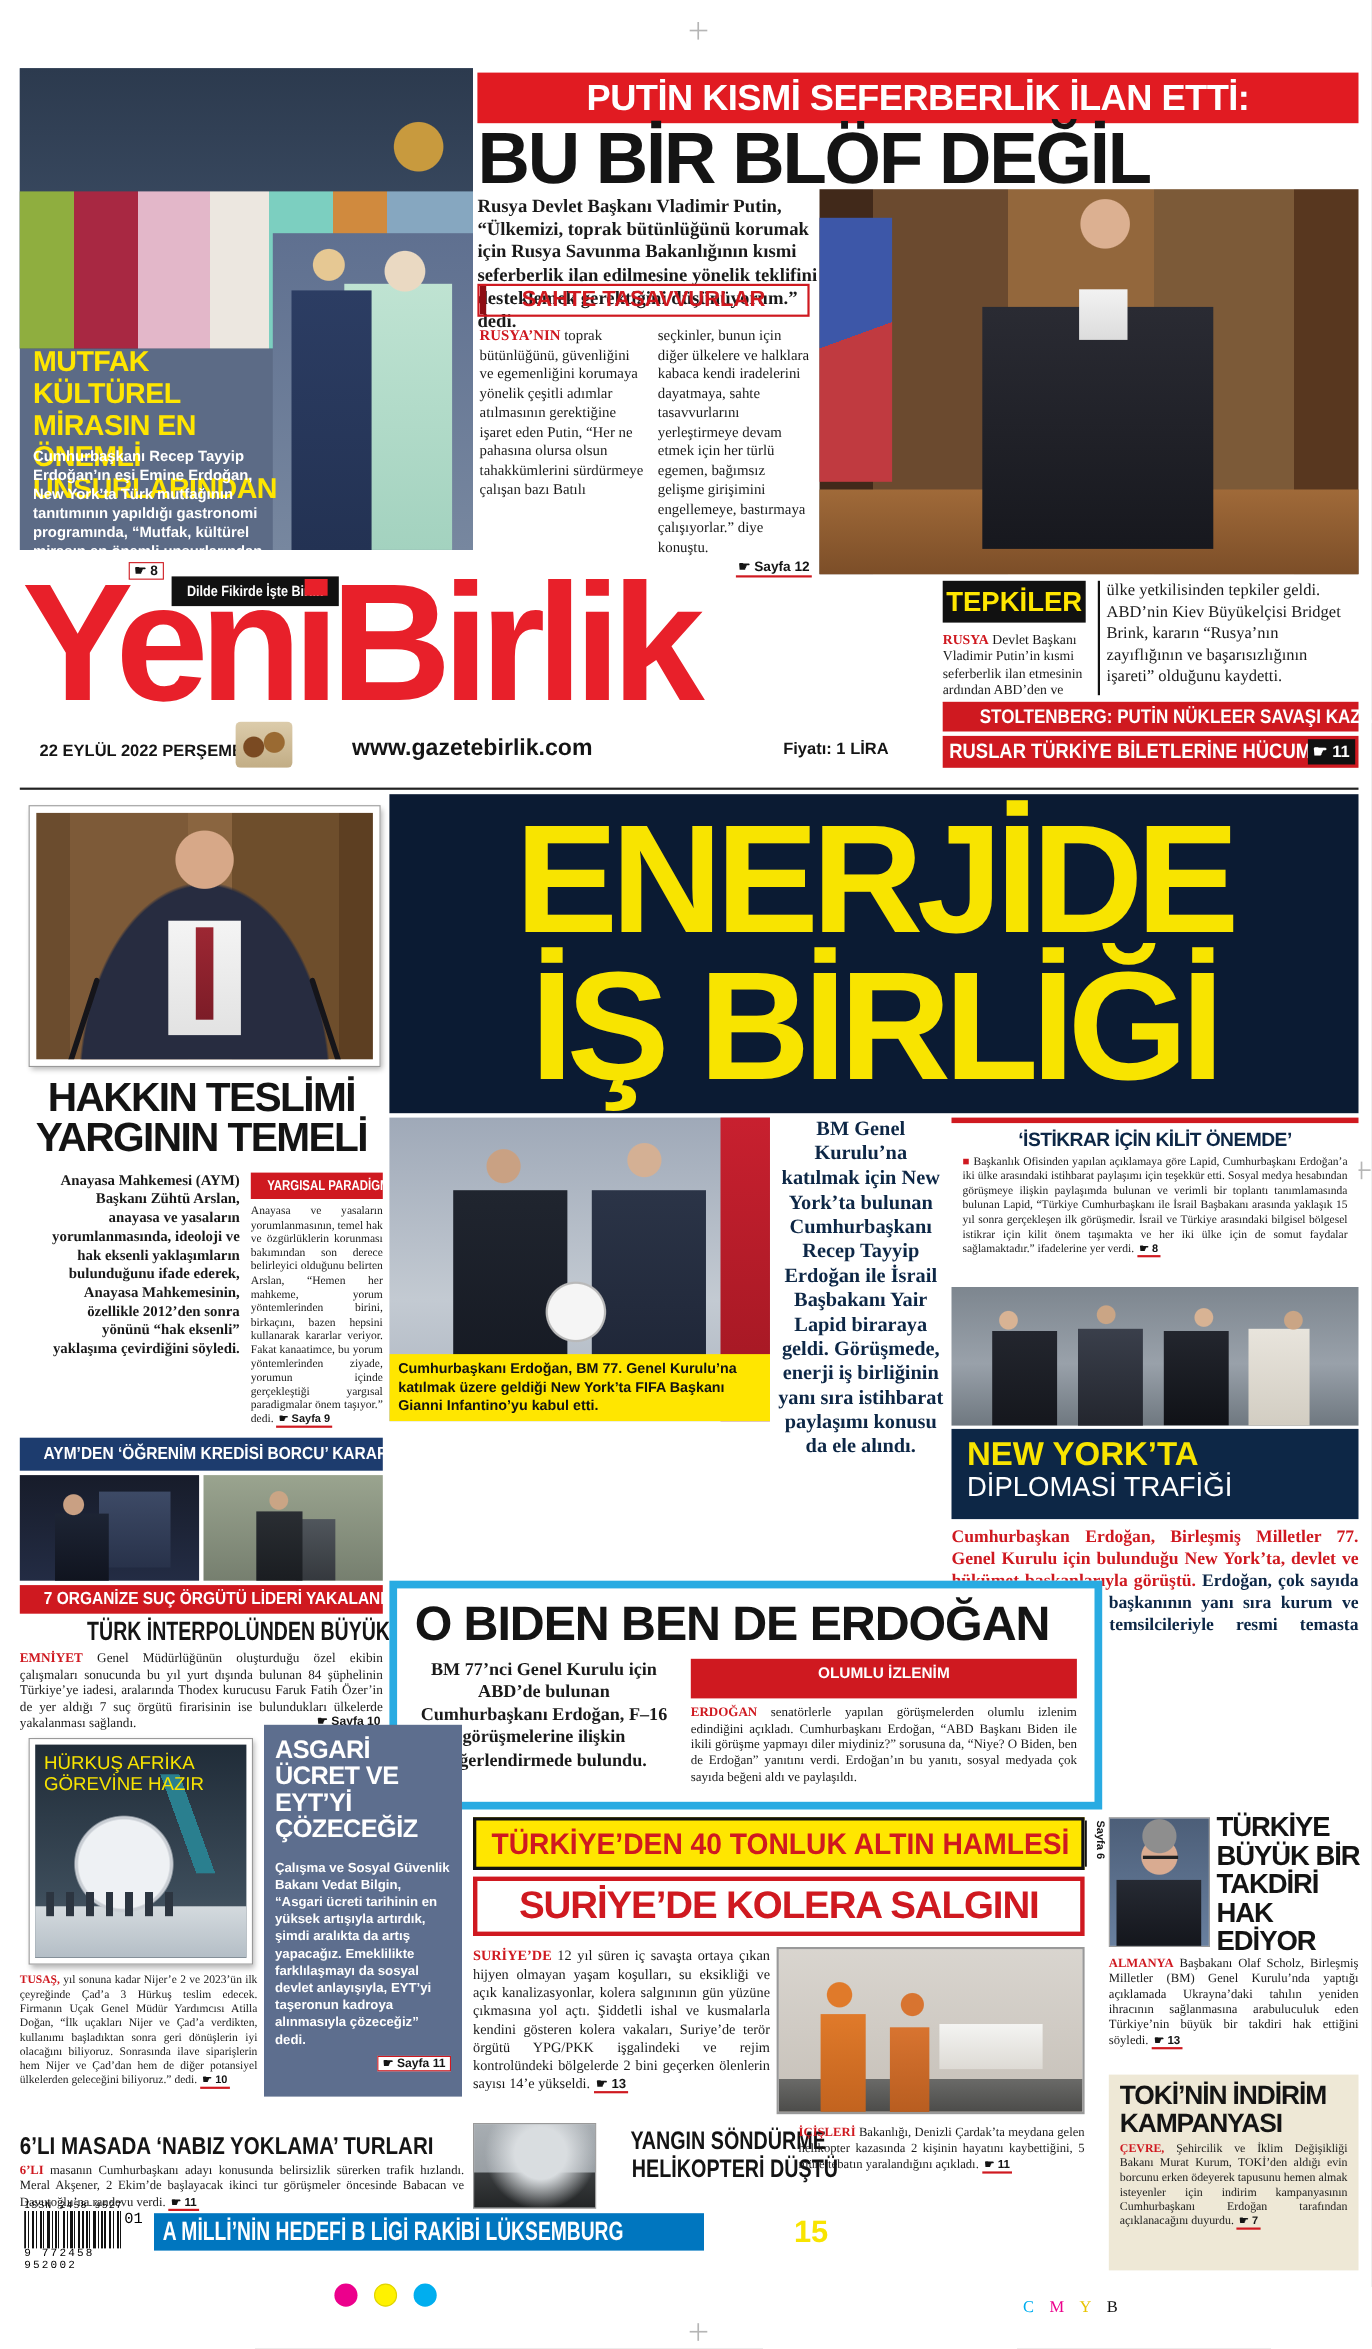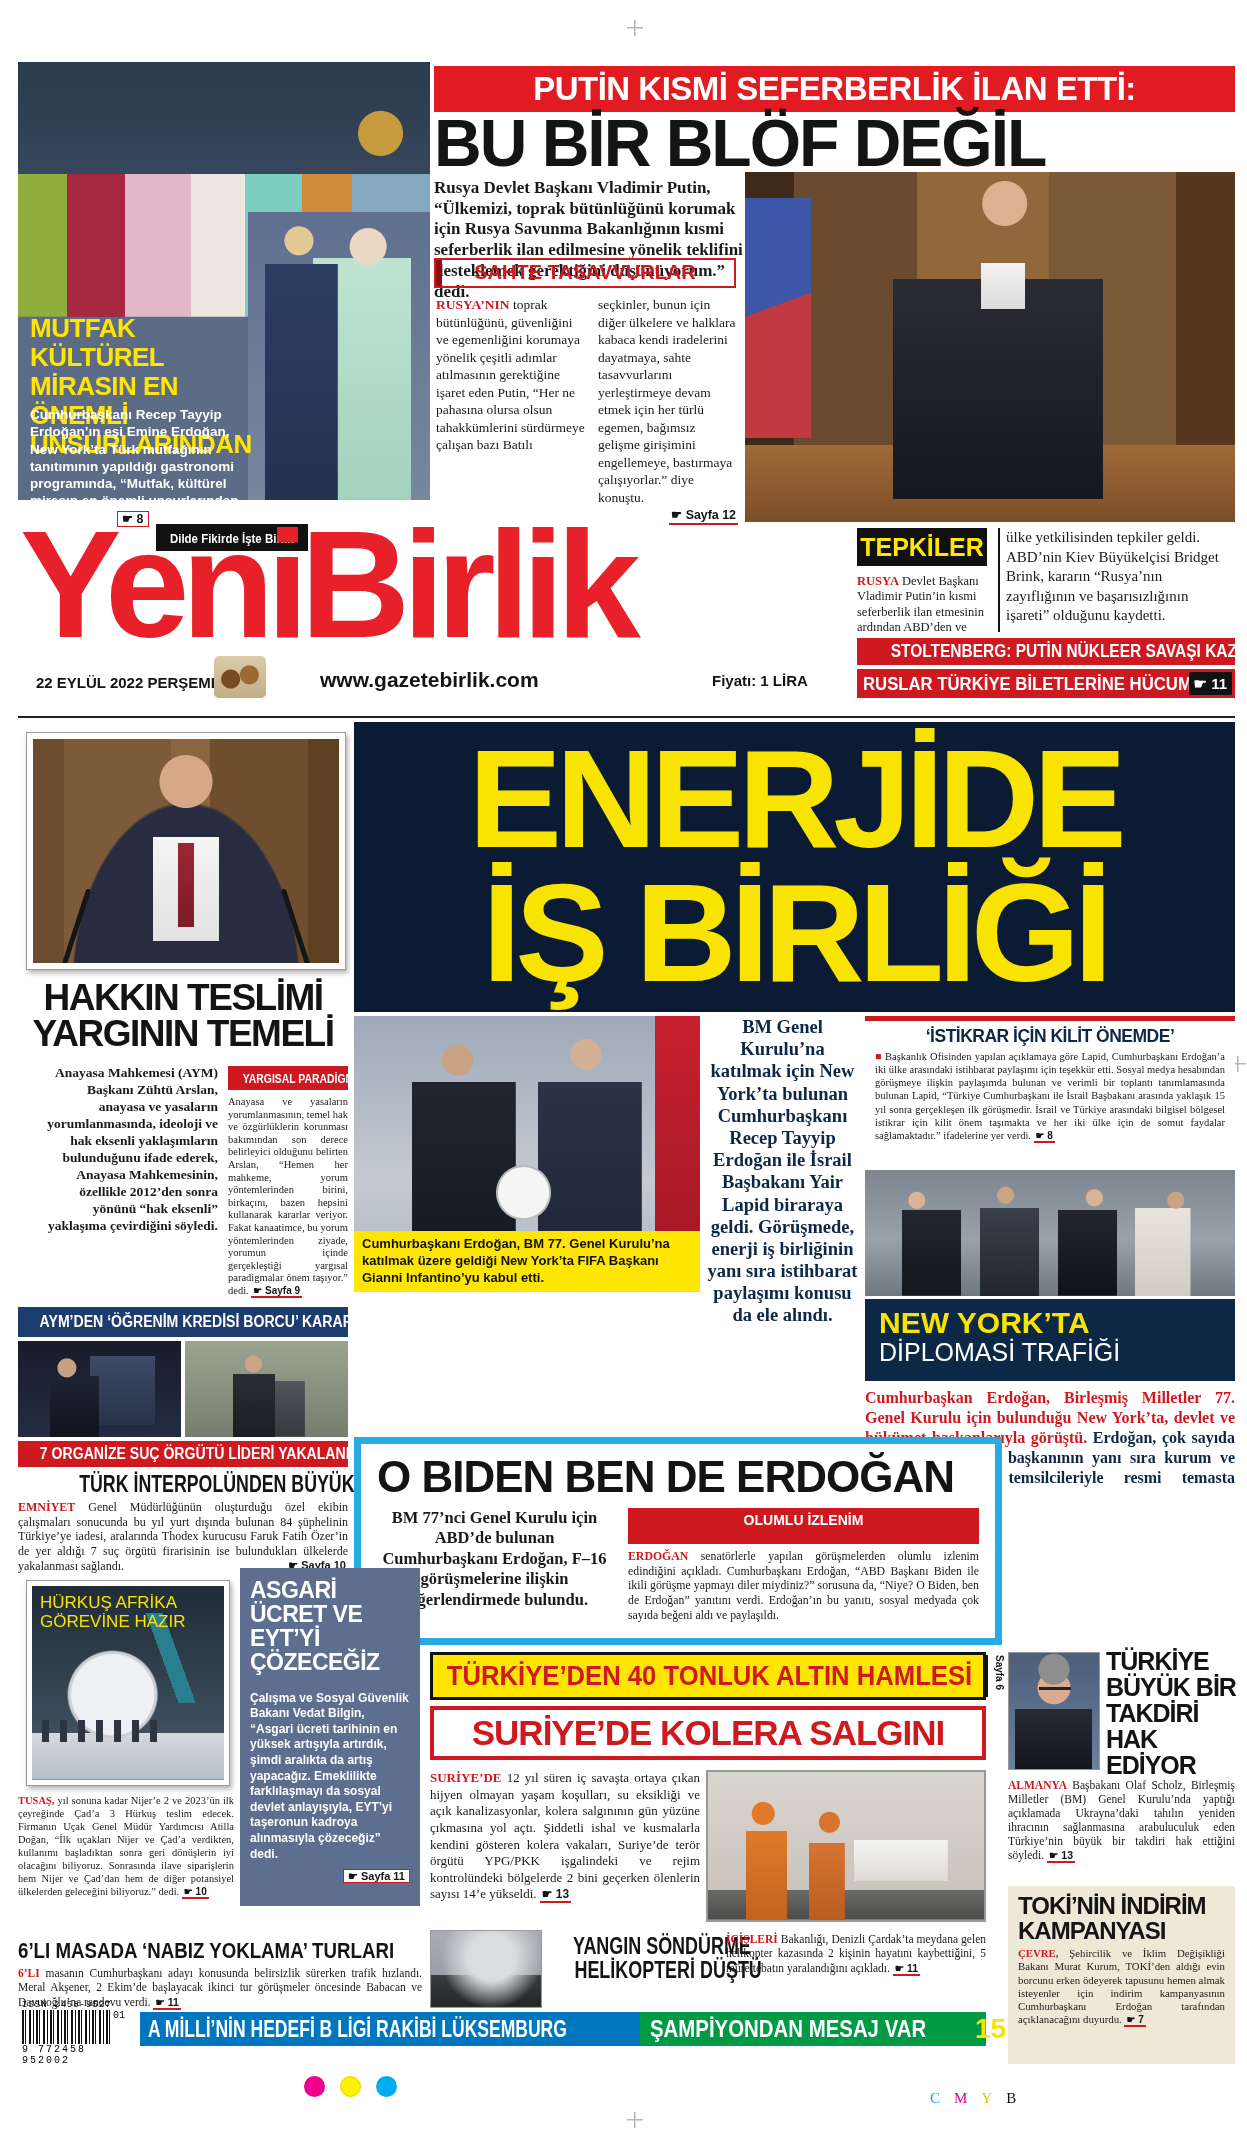--- a/index.html
+++ b/index.html
@@ -312,30 +312,26 @@
     <div class="serif jst" style="font-size:10.8px;line-height:1.22;margin-top:4px">
       <span class="red b">ÇEVRE,</span><span> Şehircilik ve İklim Değişikliği Bakanı Murat Kurum, TOKİ’den aldığı evin borcunu erken ödeyerek tapusunu hemen almak isteyenler için indirim kampanyasının Cumhurbaşkanı Erdoğan tarafından açıklanacağını duyurdu.</span>
       <span class="pref" style="font-size:10px">☛ 7</span>
     </div>
   </div>
 
   <div class="abs" style="left:140px;top:2012px;width:500px;height:34px;background:#0076bf;display:flex;align-items:center;justify-content:space-between;padding:0 8px">
     <span class="hl nw" style="color:#fff;font-size:24px;font-weight:800;display:inline-block;transform:scaleX(.73);transform-origin:0 50%">A MİLLİ’NİN HEDEFİ B LİGİ RAKİBİ LÜKSEMBURG</span>
     <span class="hl nw" style="color:#f8e400;font-size:28px;font-weight:800">15</span>
   </div>
-  <div class="abs" style="left:640px;top:2012px;width:346px;height:34px;background:#009a44;display:flex;align-items:center;justify-content:space-between;padding:0 10px">
-    <span class="hl nw" style="color:#fff;font-size:24px;font-weight:800;display:inline-block;transform:scaleX(.85);transform-origin:0 50%">ŞAMPİYONDAN MESAJ VAR</span>
-    <span class="hl nw" style="color:#f8e400;font-size:28px;font-weight:800">15</span>
-  </div>
 
   <div class="abs" style="left:22px;top:2000px;width:112px;height:70px">
     <div style="font-family:'Liberation Mono',monospace;font-size:9px;letter-spacing:1px">ISSN 2458-9527</div>
     <div style="display:flex;align-items:flex-start;gap:3px">
       <div class="barcode" style="width:88px;height:34px"></div>
-      <span style="font-family:'Liberation Mono',monospace;font-size:10px">01</span>
+      <span style="font-family:'Liberation Mono',monospace;font-size:14px">01</span>
     </div>
     <div style="font-family:'Liberation Mono',monospace;font-size:10px;letter-spacing:2px">9 772458 952002</div>
   </div>
 
   <div class="dot" style="left:304px;top:2076px;background:#ec008c"></div>
   <div class="dot" style="left:340px;top:2076px;background:#fff200;border:1px solid #e0d400"></div>
   <div class="dot" style="left:376px;top:2076px;background:#00aeef"></div>
 
   <div class="abs serif" style="left:930px;top:2090px;font-size:15px;letter-spacing:14px">
     <span style="color:#00aeef">C</span><span style="color:#ec008c">M</span><span style="color:#e8c400">Y</span><span style="color:#111">B</span>

